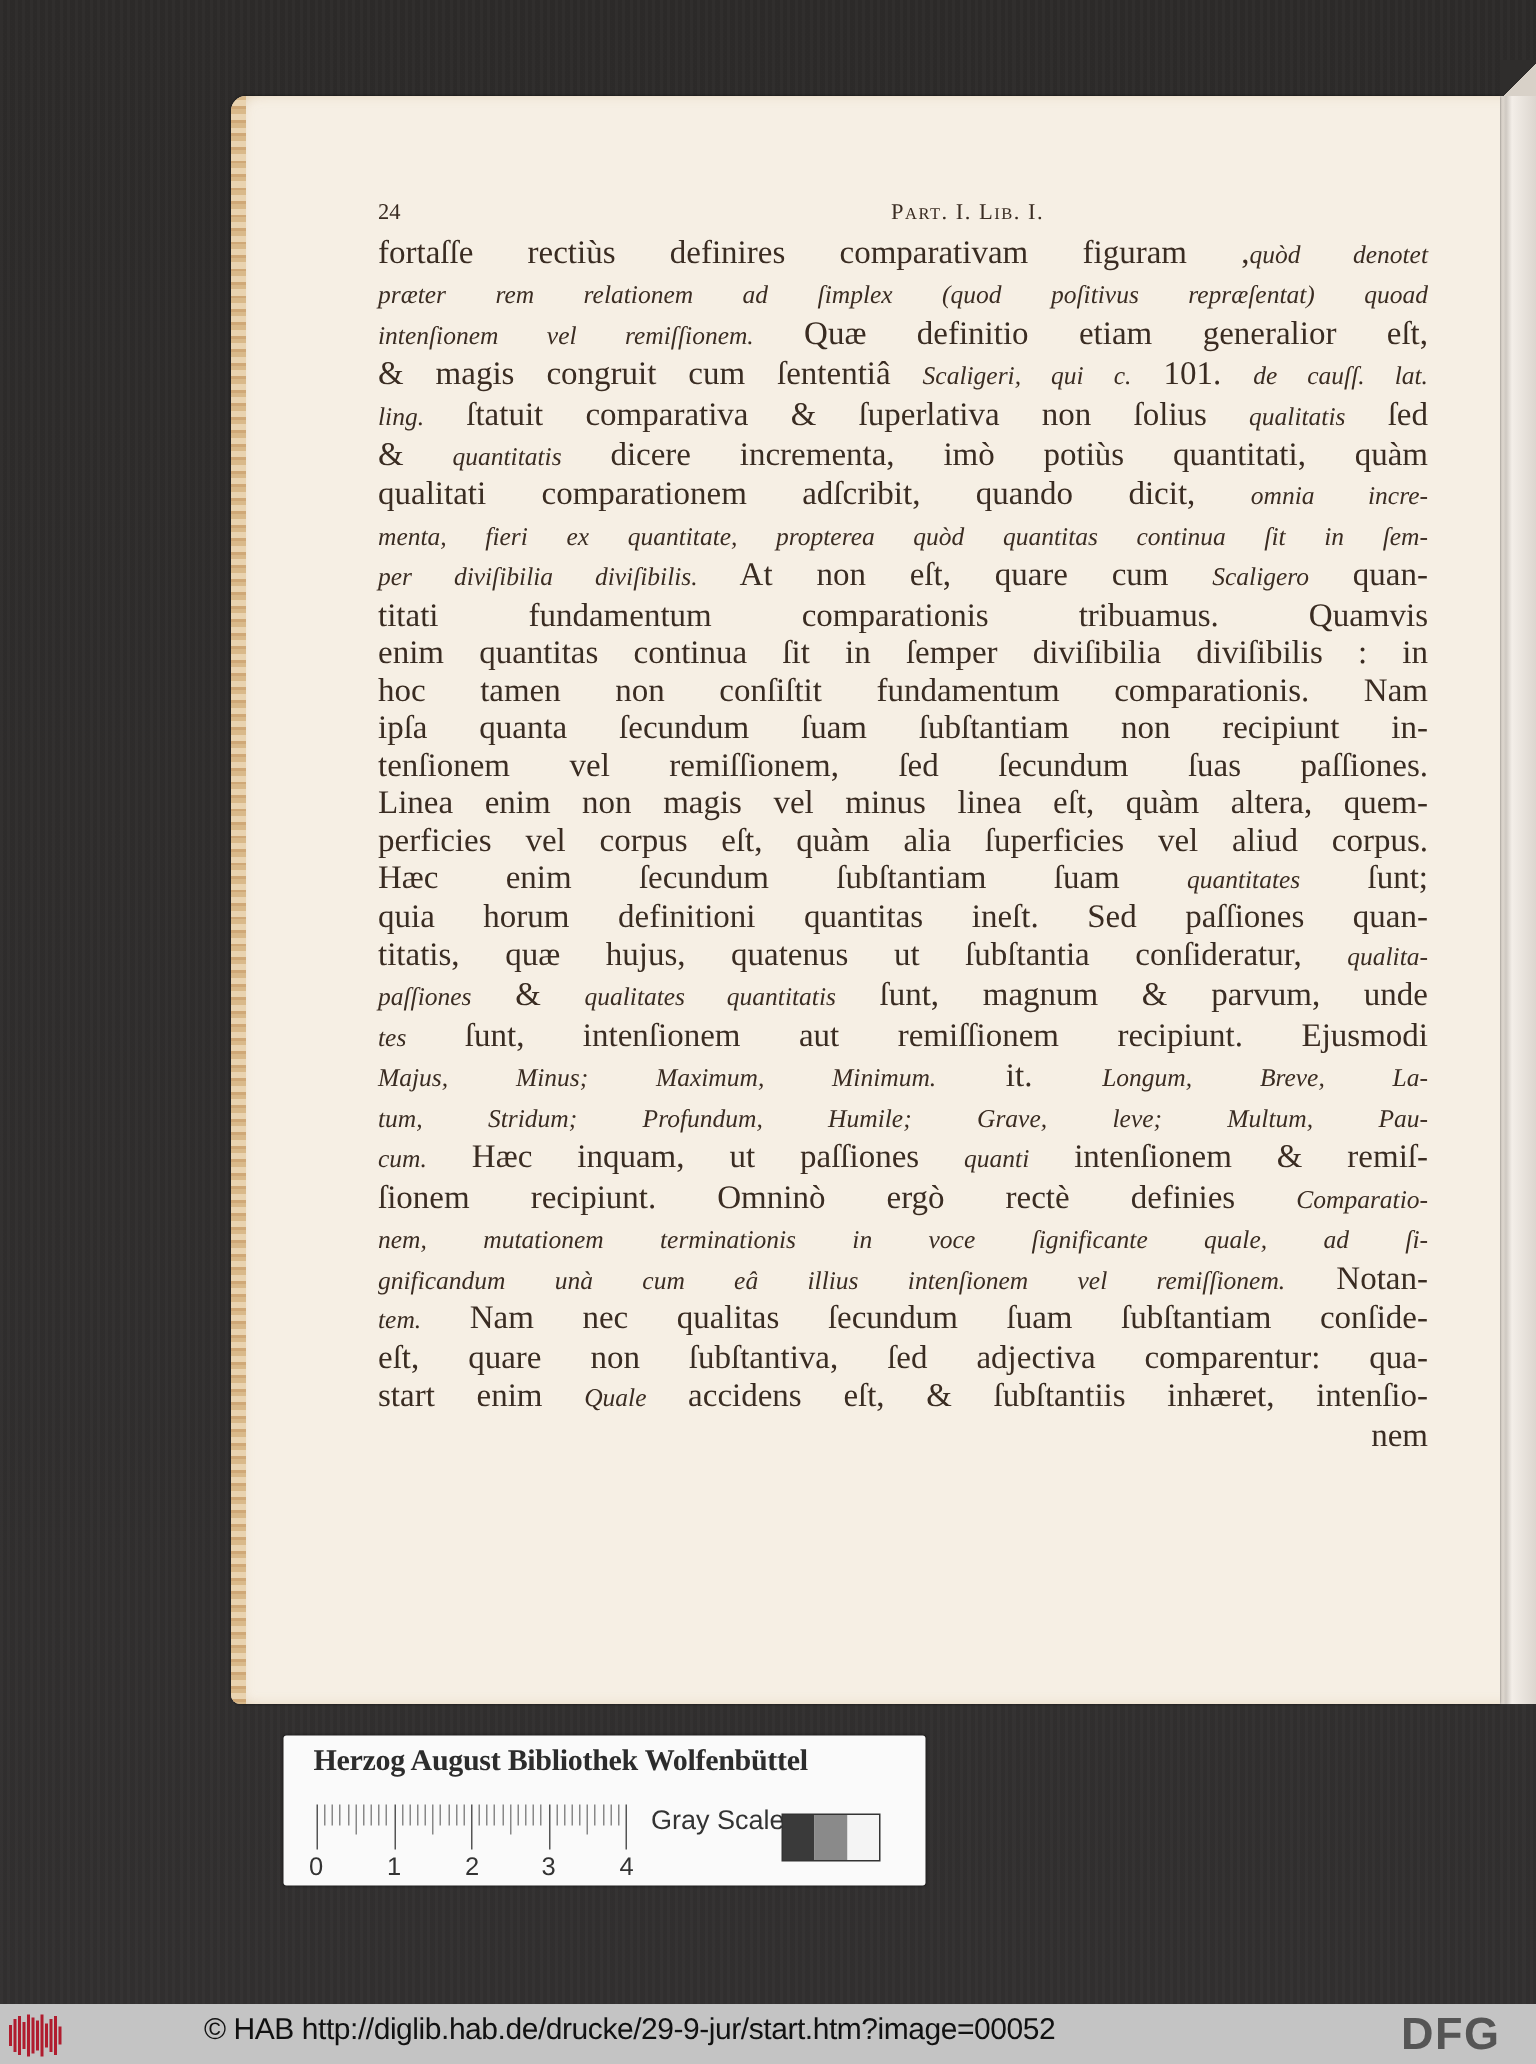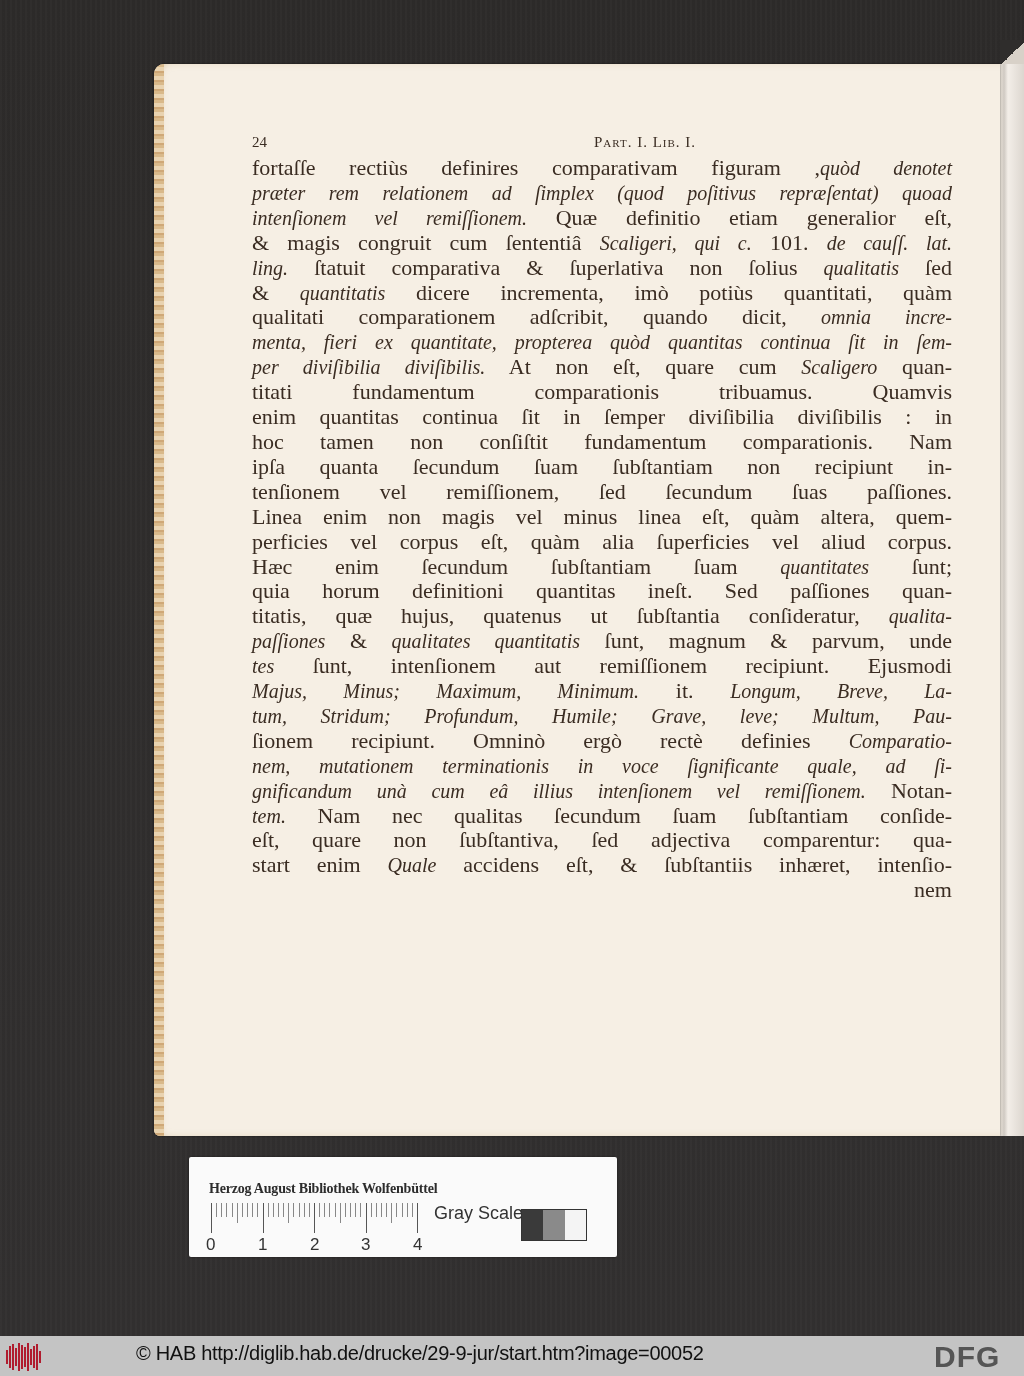--- a/index.html
+++ b/index.html
@@ -35,30 +35,30 @@
   }
   .text-block {
     position:absolute; left:252px; top:130px; width:700px;
     color:#3a2c22; font-size:22px; line-height:24.9px;
   }
   .running-head { position:relative; height:26px; font-size:15px; }
   .running-head .num { position:absolute; left:0; top:0; }
   .running-head .title { position:absolute; left:342px; top:0; letter-spacing:1px; font-variant:small-caps; }
   .line { white-space:nowrap; text-align:justify; text-align-last:justify; display:block; }
   .line.last { text-align:right; text-align-last:right; }
-  .line i { font-size:20px; }
+  .line i { font-size:17px; }
   .label-card {
     position:absolute; left:189px; top:1157px; width:428px; height:100px;
     background:#fafafa; border-radius:2px;
     box-shadow:0 0 2px rgba(0,0,0,0.5);
     font-family:"Liberation Sans", sans-serif;
   }
   .label-card .lib-name {
-    position:absolute; left:20px; top:24px; font-family:"Liberation Serif", serif;
-    font-weight:bold; font-size:14px; color:#2c2c2c; letter-spacing:-0.2px;
+    position:absolute; left:20px; top:6px; font-family:"Liberation Serif", serif;
+    font-weight:bold; font-size:20px; color:#2c2c2c; letter-spacing:-0.2px;
   }
   .ruler { position:absolute; left:22px; top:46px; width:210px; height:30px; }
   .tick { position:absolute; top:0; width:1px; background:#888; }
   .tick.major { background:#555; height:30px; }
   .tick.minor { height:14px; }
   .tick.mid { height:20px; }
   .ruler-num { position:absolute; top:78px; font-size:17px; color:#333; }
   .gray-label { position:absolute; left:245px; top:46px; font-size:18px; color:#333; }
   .gray-scale { position:absolute; left:332px; top:52px; width:64px; height:30px; border:1px solid #333; display:flex; }
   .gray-scale span { flex:1; }
@@ -105,20 +105,21 @@
       <span class="line"><span>tenſionem vel remiſſionem, ſed ſecundum ſuas paſſiones.</span></span>
       <span class="line"><span>Linea enim non magis vel minus linea eſt, quàm altera, quem-</span></span>
       <span class="line"><span>perficies vel corpus eſt, quàm alia ſuperficies vel aliud corpus.</span></span>
       <span class="line"><span>Hæc enim ſecundum ſubſtantiam ſuam </span><i>quantitates</i><span> ſunt;</span></span>
       <span class="line"><span>quia horum definitioni quantitas ineſt. Sed paſſiones quan-</span></span>
       <span class="line"><span>titatis, quæ hujus, quatenus ut ſubſtantia conſideratur, </span><i>qualita-</i></span>
       <span class="line"><i>paſſiones</i><span> &amp; </span><i>qualitates quantitatis</i><span> ſunt, magnum &amp; parvum, unde</span></span>
       <span class="line"><i>tes</i><span> ſunt, intenſionem aut remiſſionem recipiunt. Ejusmodi</span></span>
       <span class="line"><i>Majus, Minus; Maximum, Minimum.</i><span> it. </span><i>Longum, Breve, La-</i></span>
       <span class="line"><i>tum, Stridum; Profundum, Humile; Grave, leve; Multum, Pau-</i></span>
+      <span class="line"><i>cum.</i><span> Hæc inquam, ut paſſiones </span><i>quanti</i><span> intenſionem &amp; remiſ-</span></span>
       <span class="line"><span>ſionem recipiunt. Omninò ergò rectè definies </span><i>Comparatio-</i></span>
       <span class="line"><i>nem, mutationem terminationis in voce ſignificante quale, ad ſi-</i></span>
       <span class="line"><i>gnificandum unà cum eâ illius intenſionem vel remiſſionem.</i><span> Notan-</span></span>
       <span class="line"><i>tem.</i><span> Nam nec qualitas ſecundum ſuam ſubſtantiam conſide-</span></span>
       <span class="line"><span>eſt, quare non ſubſtantiva, ſed adjectiva comparentur: qua-</span></span>
       <span class="line"><span>start enim </span><i>Quale</i><span> accidens eſt, &amp; ſubſtantiis inhæret, intenſio-</span></span>
       <span class="line last"><span>nem</span></span>
     </div>
 </div>
 

